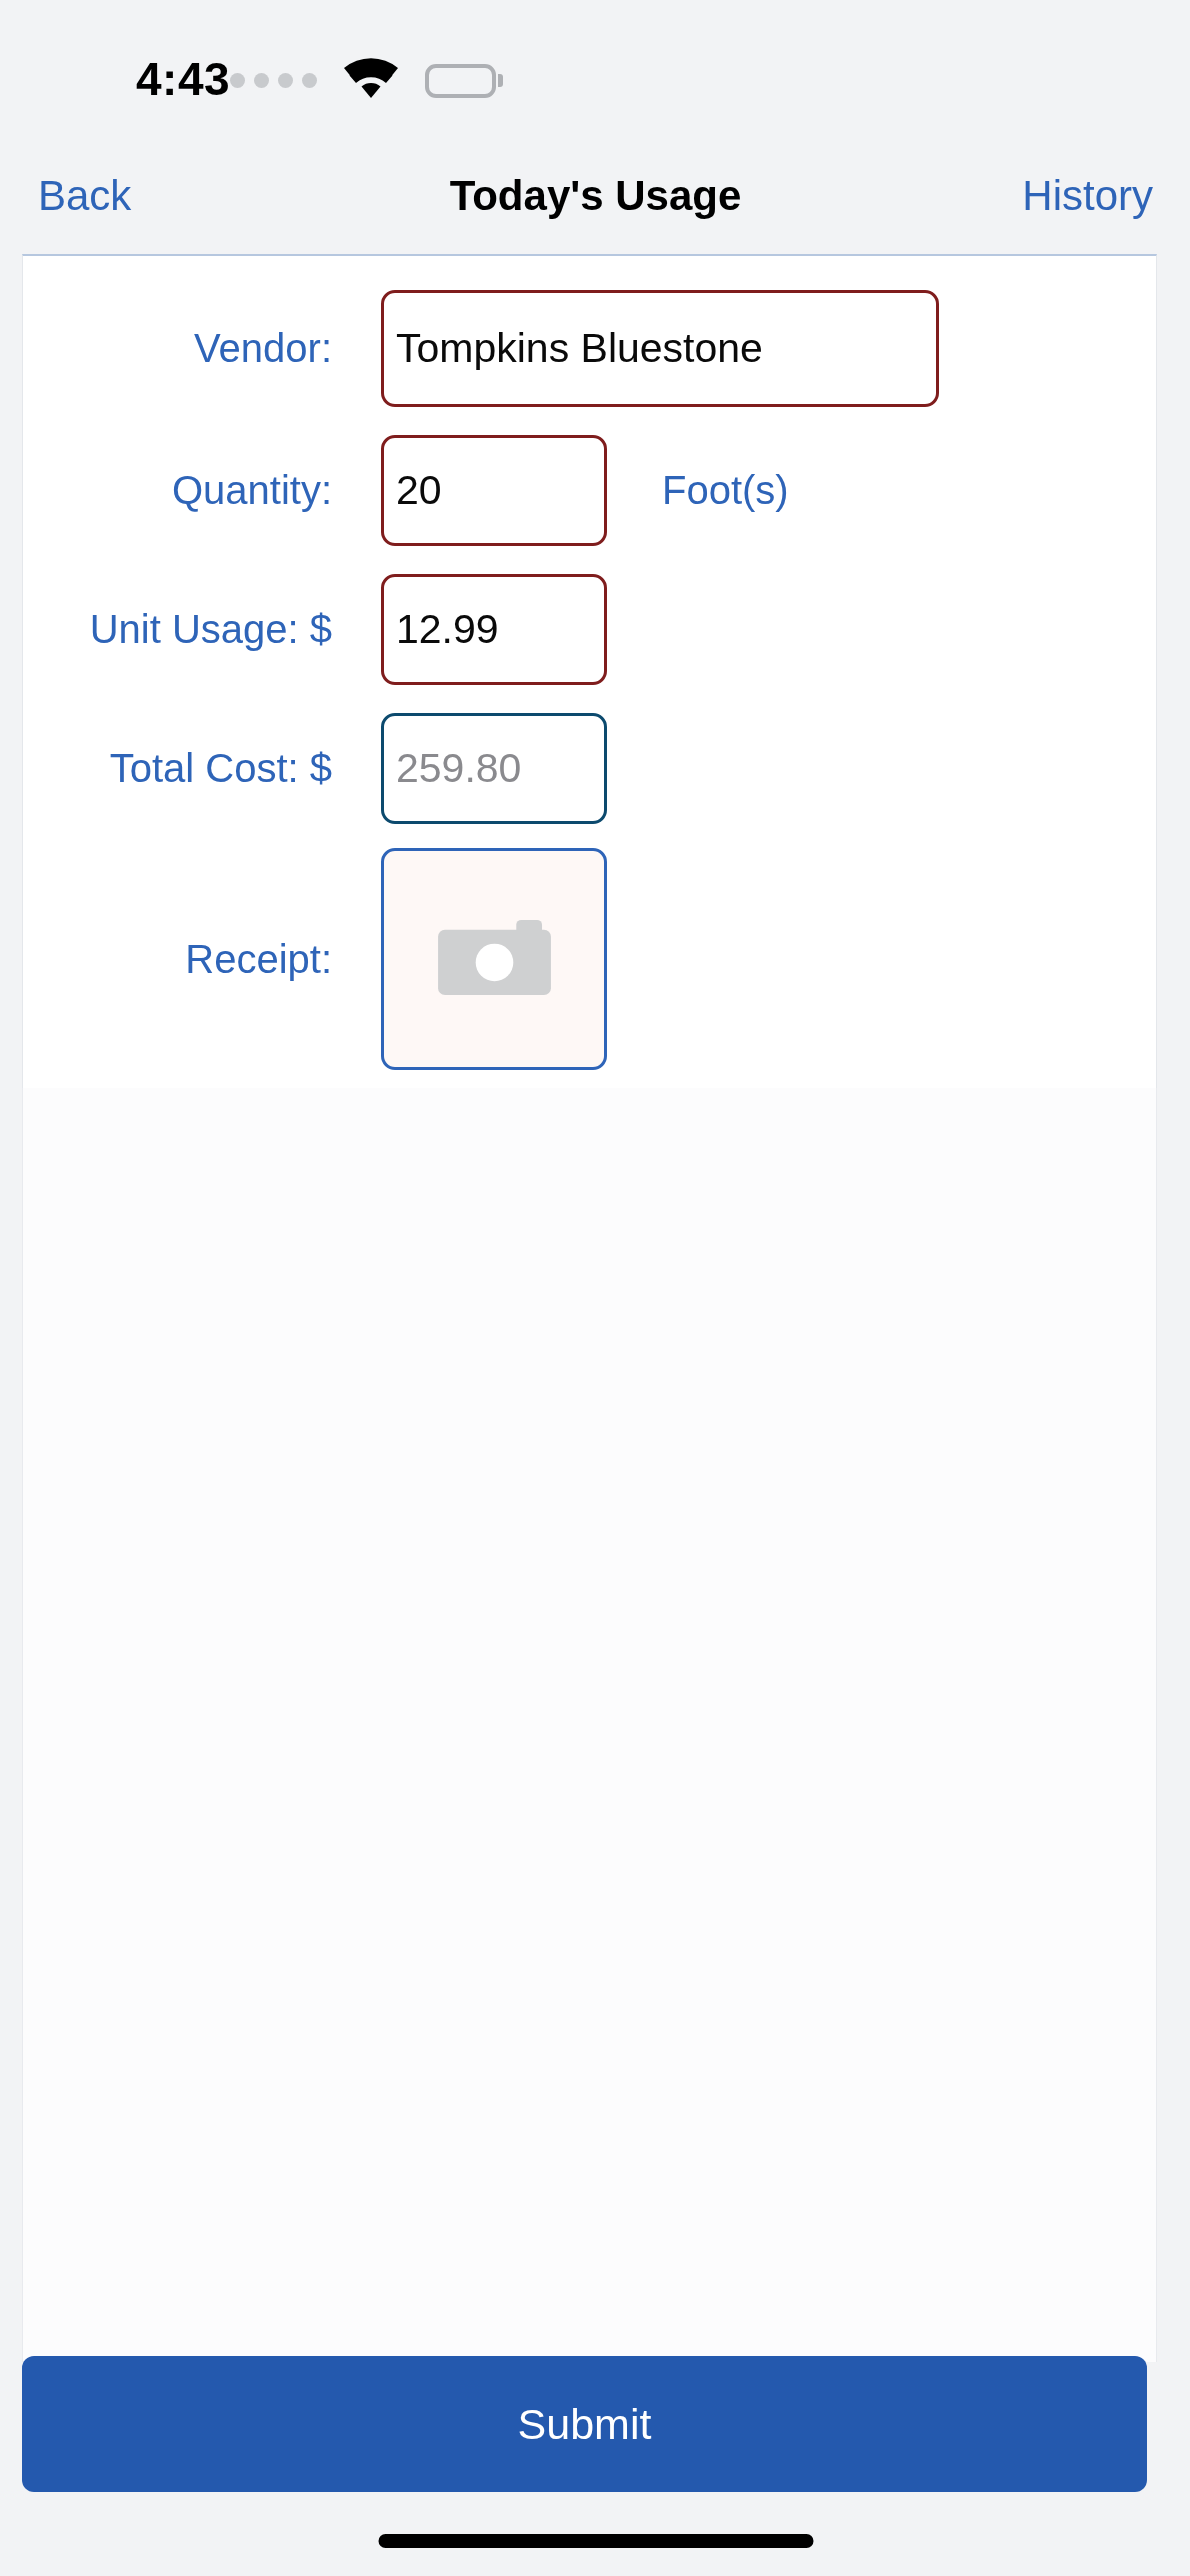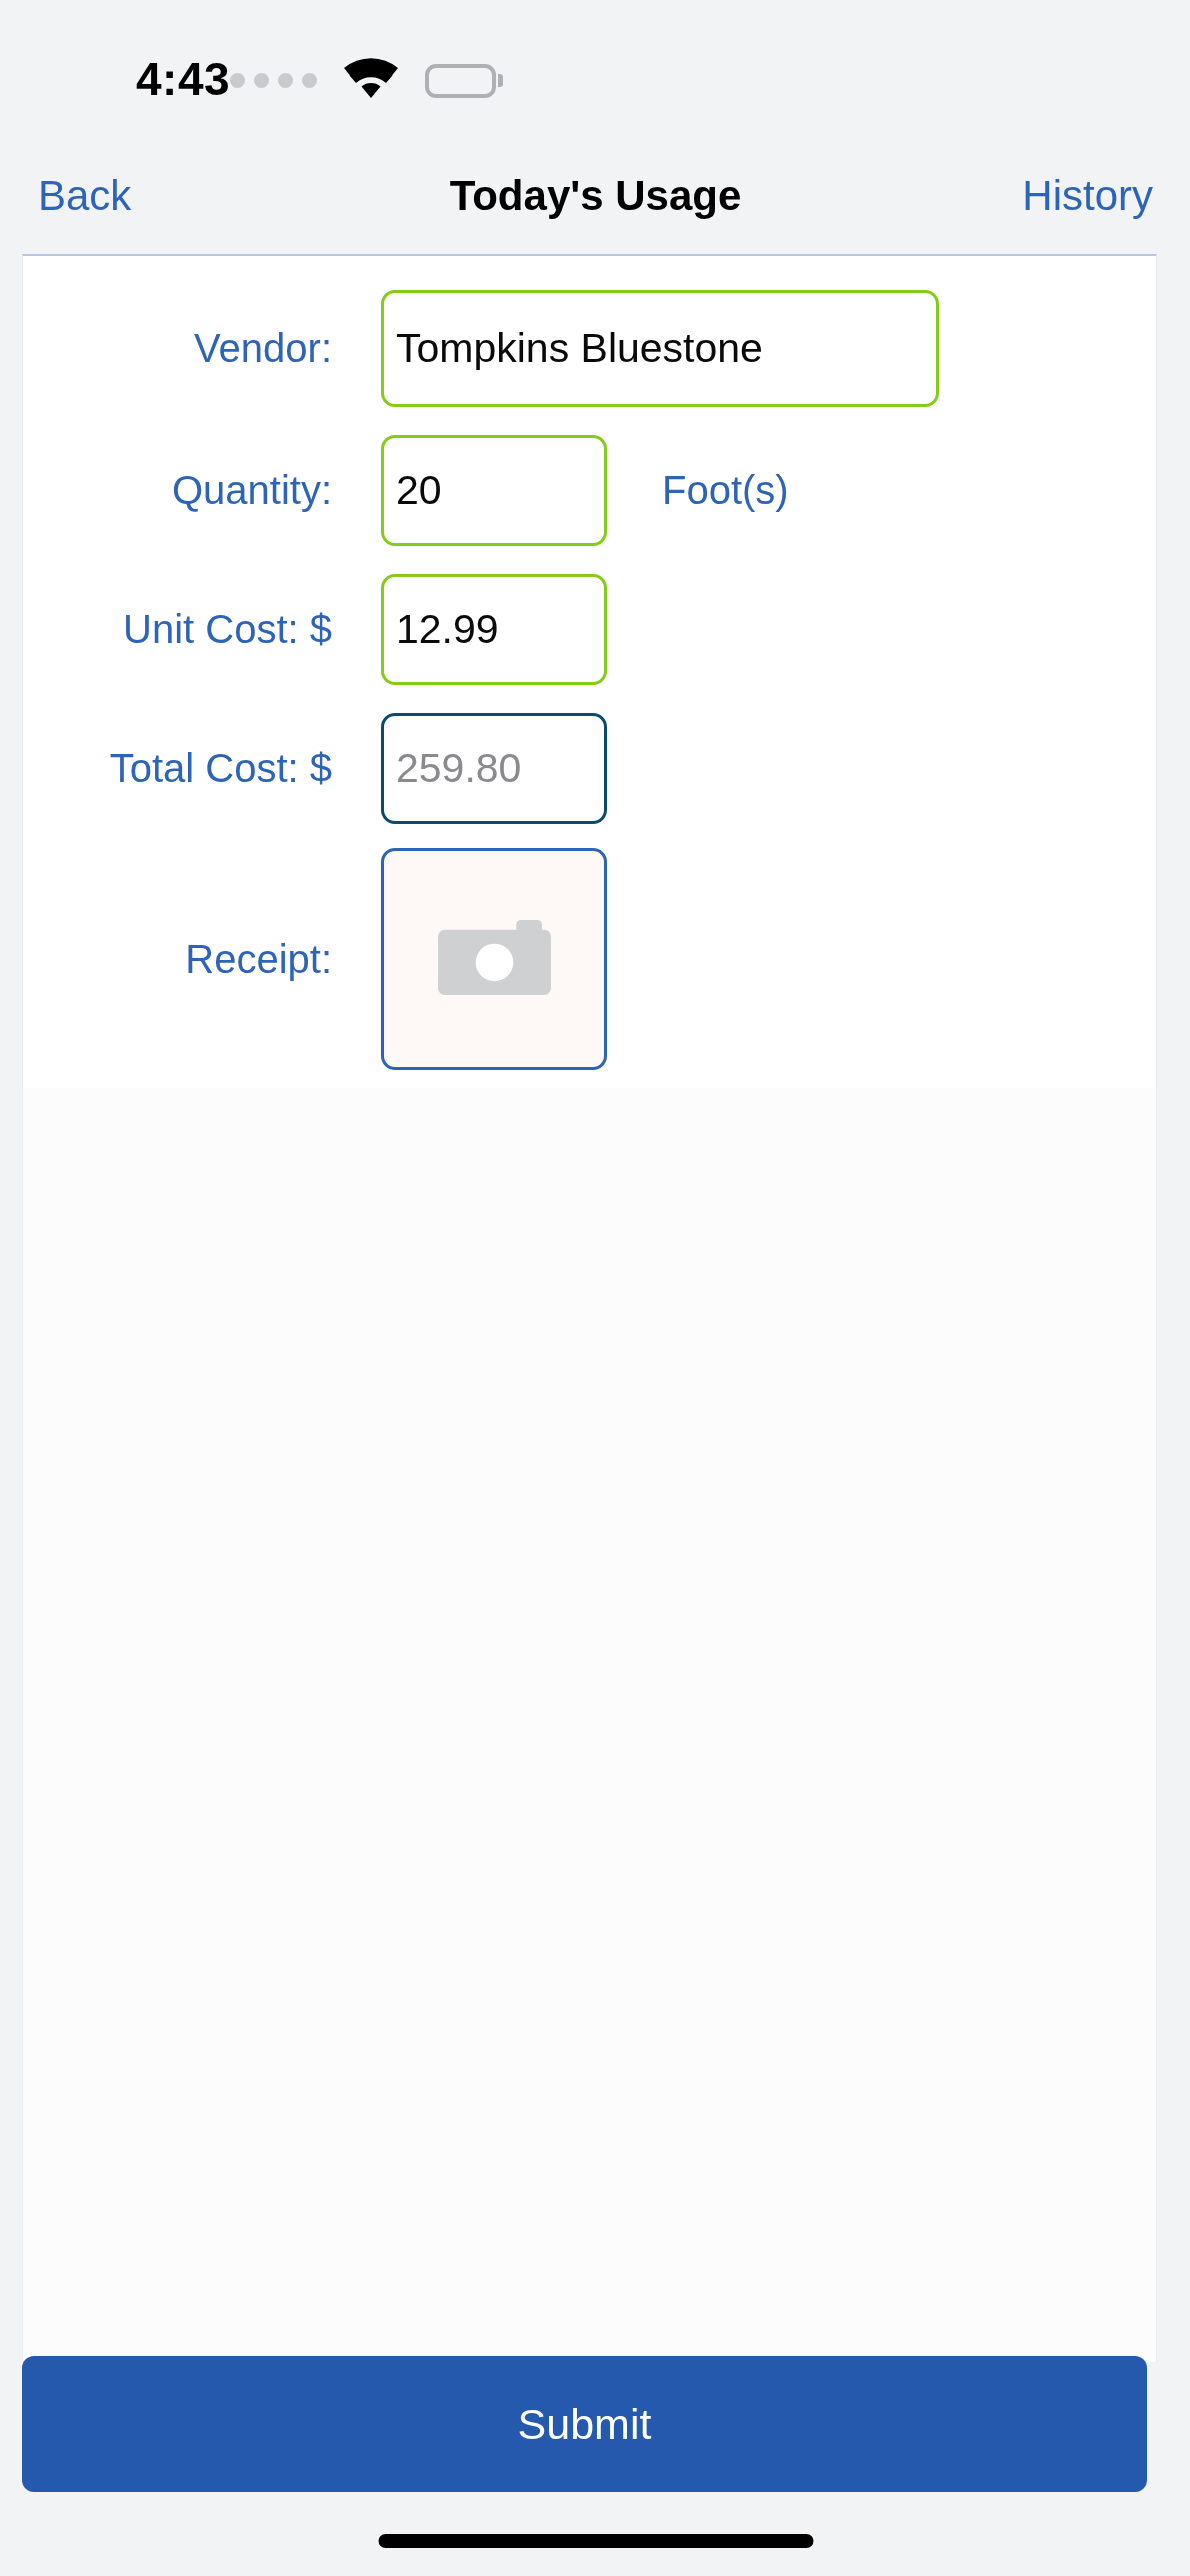--- a/index.html
+++ b/index.html
@@ -125,21 +125,21 @@
     font-size: 40px;
     color: #2E64B8;
     padding-right: 18px;
     white-space: nowrap;
   }
 
   .field-input {
     font-size: 41px;
     color: #0A0A0A;
     background: #FFFFFF;
-    border: 3px solid #84cc16;
+    border: 3px solid #7f1d1d;
     border-radius: 14px;
     padding: 0 12px;
     display: flex;
     align-items: center;
     font-family: "Liberation Sans", sans-serif;
     outline: none;
   }
   .field-input::placeholder { color: #8E8E93; }
 
   .input-vendor { width: 558px; height: 117px; }
@@ -264,21 +264,21 @@
       <input class="field-input input-vendor" type="text" value="Tompkins Bluestone" style="">
     </div>
 
     <div class="field-row row-qty">
       <div class="field-label">Quantity:</div>
       <input class="field-input input-qty" type="text" value="20" style="">
       <div class="field-suffix">Foot(s)</div>
     </div>
 
     <div class="field-row row-unit">
-      <div class="field-label">Unit Cost: $</div>
+      <div class="field-label">Unit Usage: $</div>
       <input class="field-input input-unit" type="text" value="12.99" style="">
     </div>
 
     <div class="field-row row-total">
       <div class="field-label">Total Cost: $</div>
       <input class="field-input input-total" type="text" readonly="" value="259.80" style="">
     </div>
 
     <div class="field-row row-receipt">
       <div class="field-label">Receipt:</div>

